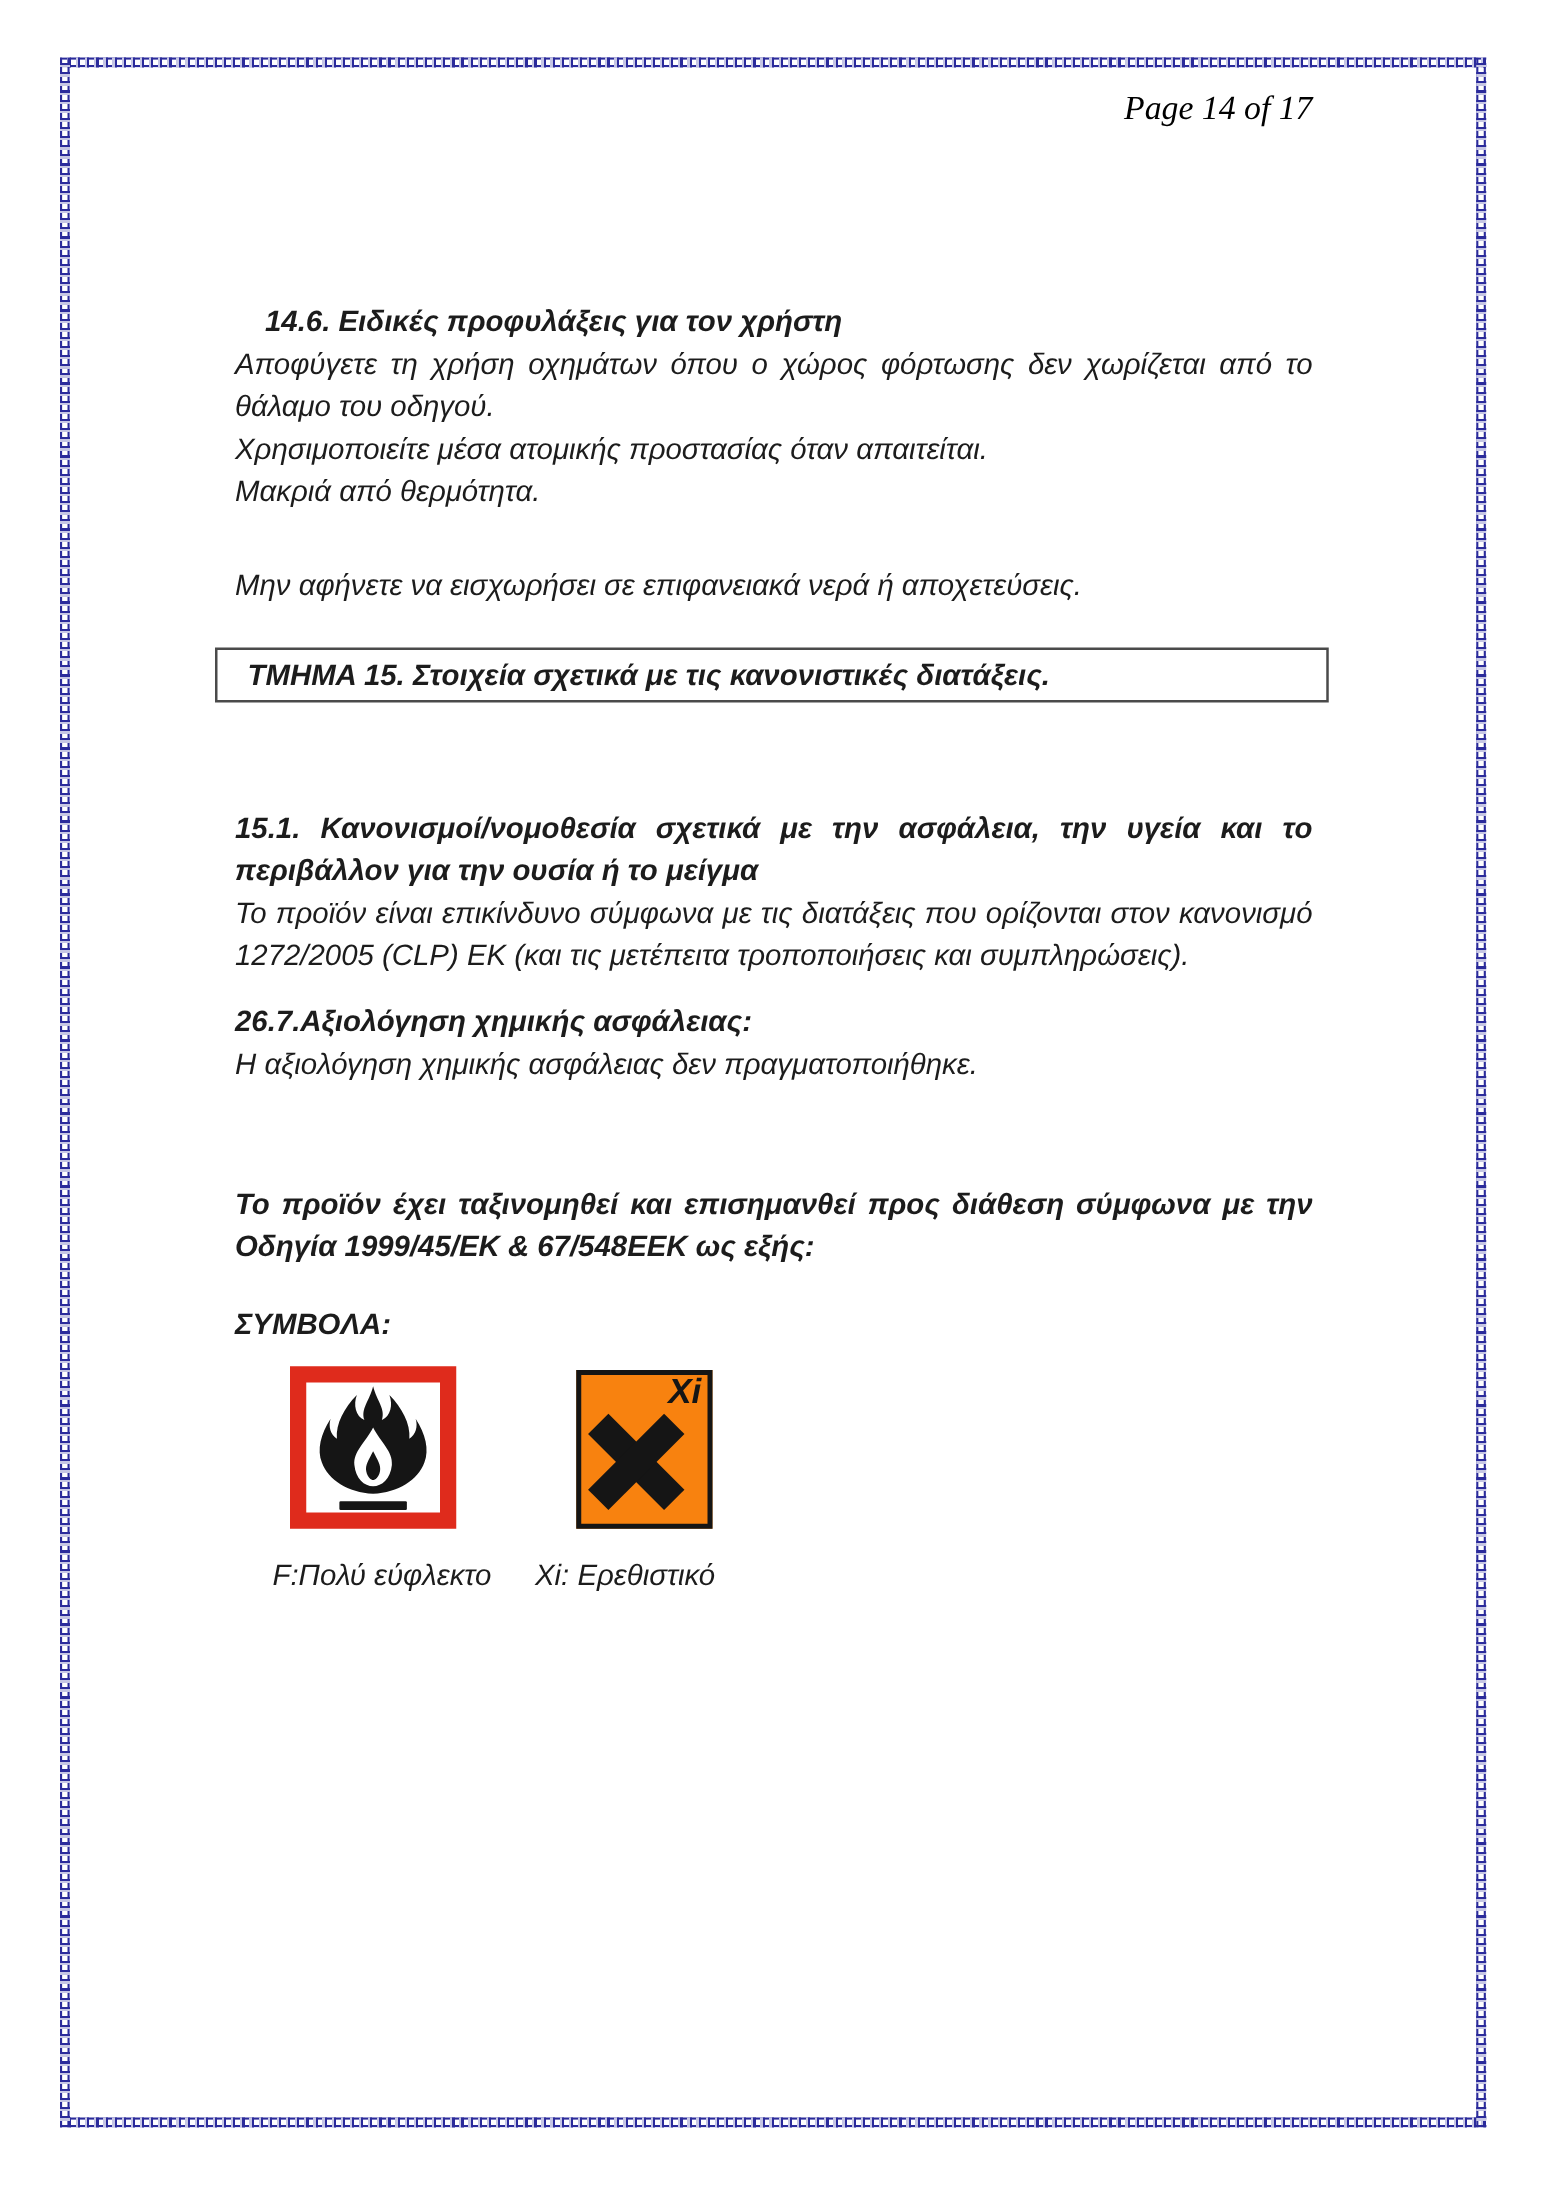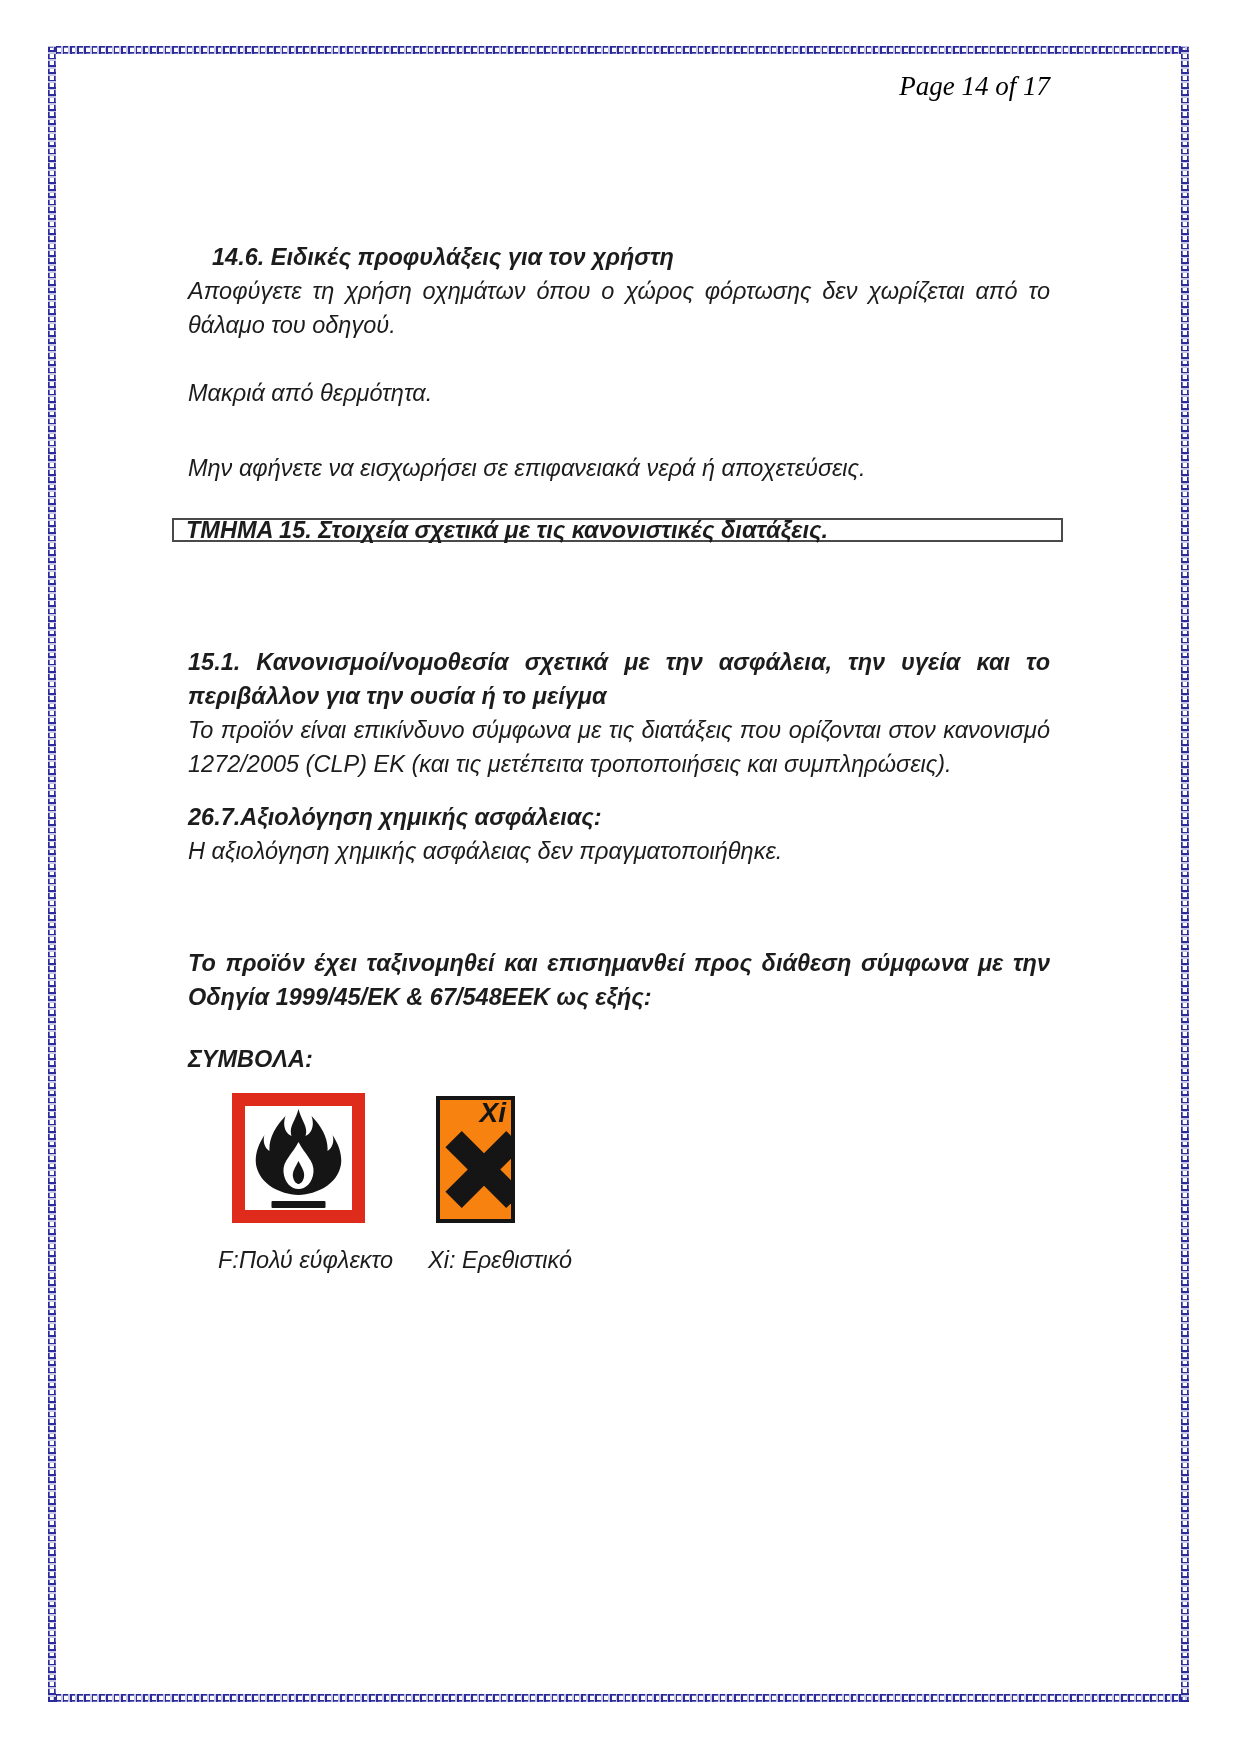--- a/index.html
+++ b/index.html
@@ -68,45 +68,45 @@
   .just{text-align:justify;}
   .col{left:188px;width:862px;}
 
   .h146{left:212px;top:240px;width:838px;}
   .p146-1{top:274px;}
   .p146-2{top:342px;}
   .p146-3{top:376px;}
   .p146-4{top:410px;margin-top:41px;}
 
   .sec15-box{
-    left:172px;top:518px;width:891px;height:24px;
+    left:172px;top:518px;width:891px;height:44px;
     border:2px solid var(--box-border-gray);
     background:#ffffff;
-    padding-left:12px;
+    padding-left:24px;
     font-size:23.5px;line-height:31px;font-weight:bold;
     display:flex;align-items:center;
   }
 
   .h151{top:645px;}
   .p151{top:713px;}
   .h152{top:800px;}
   .p152{top:834px;}
   .pclass{top:946px;}
   .hsym{top:1042px;}
 
   
   .flam-box{
     left:232px;top:1093px;width:133px;height:130px;
     background:#ffffff;
     border:13px solid var(--flammable-red);
   }
   .flam-box svg{display:block;width:100%;height:100%;}
 
   .xi-box{
-    left:436px;top:1096px;width:79px;height:127px;
+    left:461px;top:1096px;width:109px;height:127px;
     background:var(--irritant-orange);
     border:4px solid var(--symbol-black);
     overflow:hidden;
   }
   .xi-bar{
     position:absolute;
     left:1px;top:58px;width:86px;height:23px;
     background:var(--symbol-black);
   }
   .xi-bar.r45{transform:rotate(45deg);}
@@ -128,20 +128,21 @@
 
   <div class="b-strip b-h b-top"></div>
   <div class="b-strip b-h b-bottom"></div>
   <div class="b-strip b-v b-left"></div>
   <div class="b-strip b-v b-right"></div>
 
   <div class="abs page-num">Page 14 of 17</div>
 
   <div class="abs body-text bold h146">14.6. Ειδικές προφυλάξεις για τον χρήστη</div>
   <div class="abs col body-text just p146-1">Αποφύγετε τη χρήση οχημάτων όπου ο χώρος φόρτωσης δεν χωρίζεται από το θάλαμο του οδηγού.</div>
+  <div class="abs col body-text p146-2">Χρησιμοποιείτε μέσα ατομικής προστασίας όταν απαιτείται.</div>
   <div class="abs col body-text p146-3">Μακριά από θερμότητα.</div>
   <div class="abs col body-text p146-4">Μην αφήνετε να εισχωρήσει σε επιφανειακά νερά ή αποχετεύσεις.</div>
 
   <div class="abs sec15-box">
     <span>ΤΜΗΜΑ 15. Στοιχεία σχετικά με τις κανονιστικές διατάξεις.</span>
   </div>
 
   <div class="abs col body-text bold just h151">15.1. Κανονισμοί/νομοθεσία σχετικά με την ασφάλεια, την υγεία και το περιβάλλον για την ουσία ή το μείγμα</div>
   <div class="abs col body-text just p151">Το προϊόν είναι επικίνδυνο σύμφωνα με τις διατάξεις που ορίζονται στον κανονισμό 1272/2005 (CLP) ΕΚ (και τις μετέπειτα τροποποιήσεις και συμπληρώσεις).</div>
 

